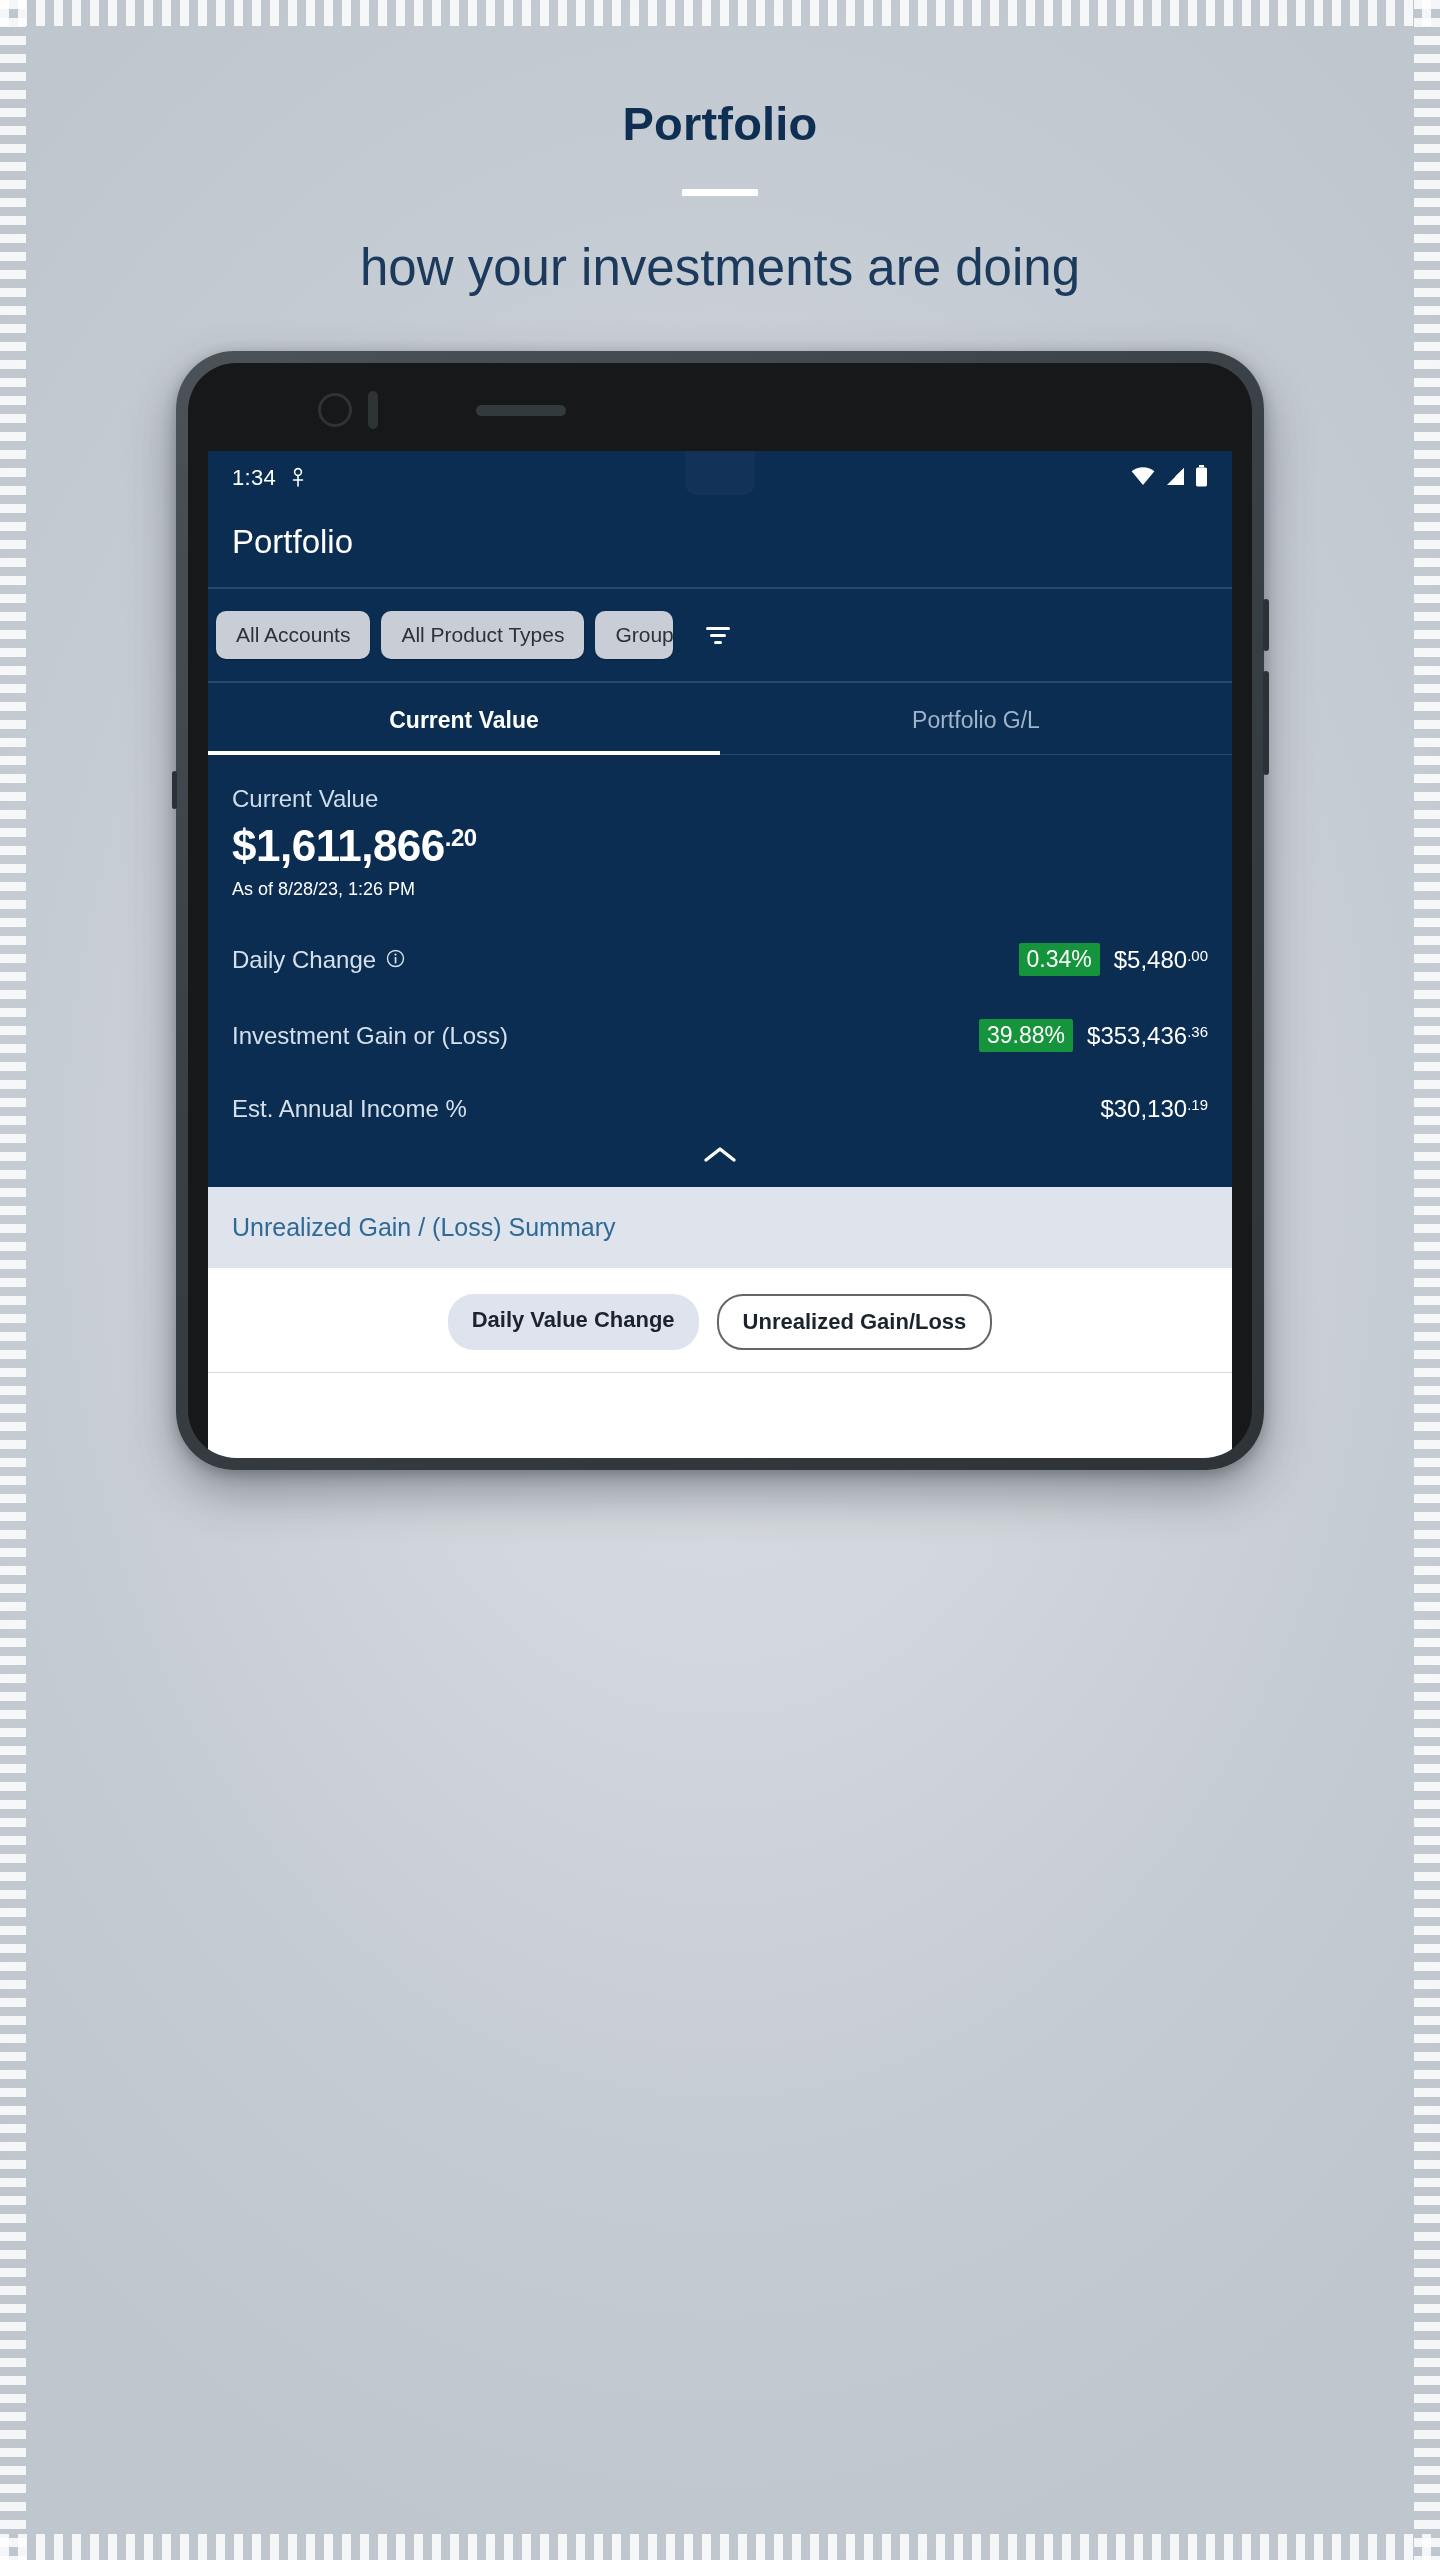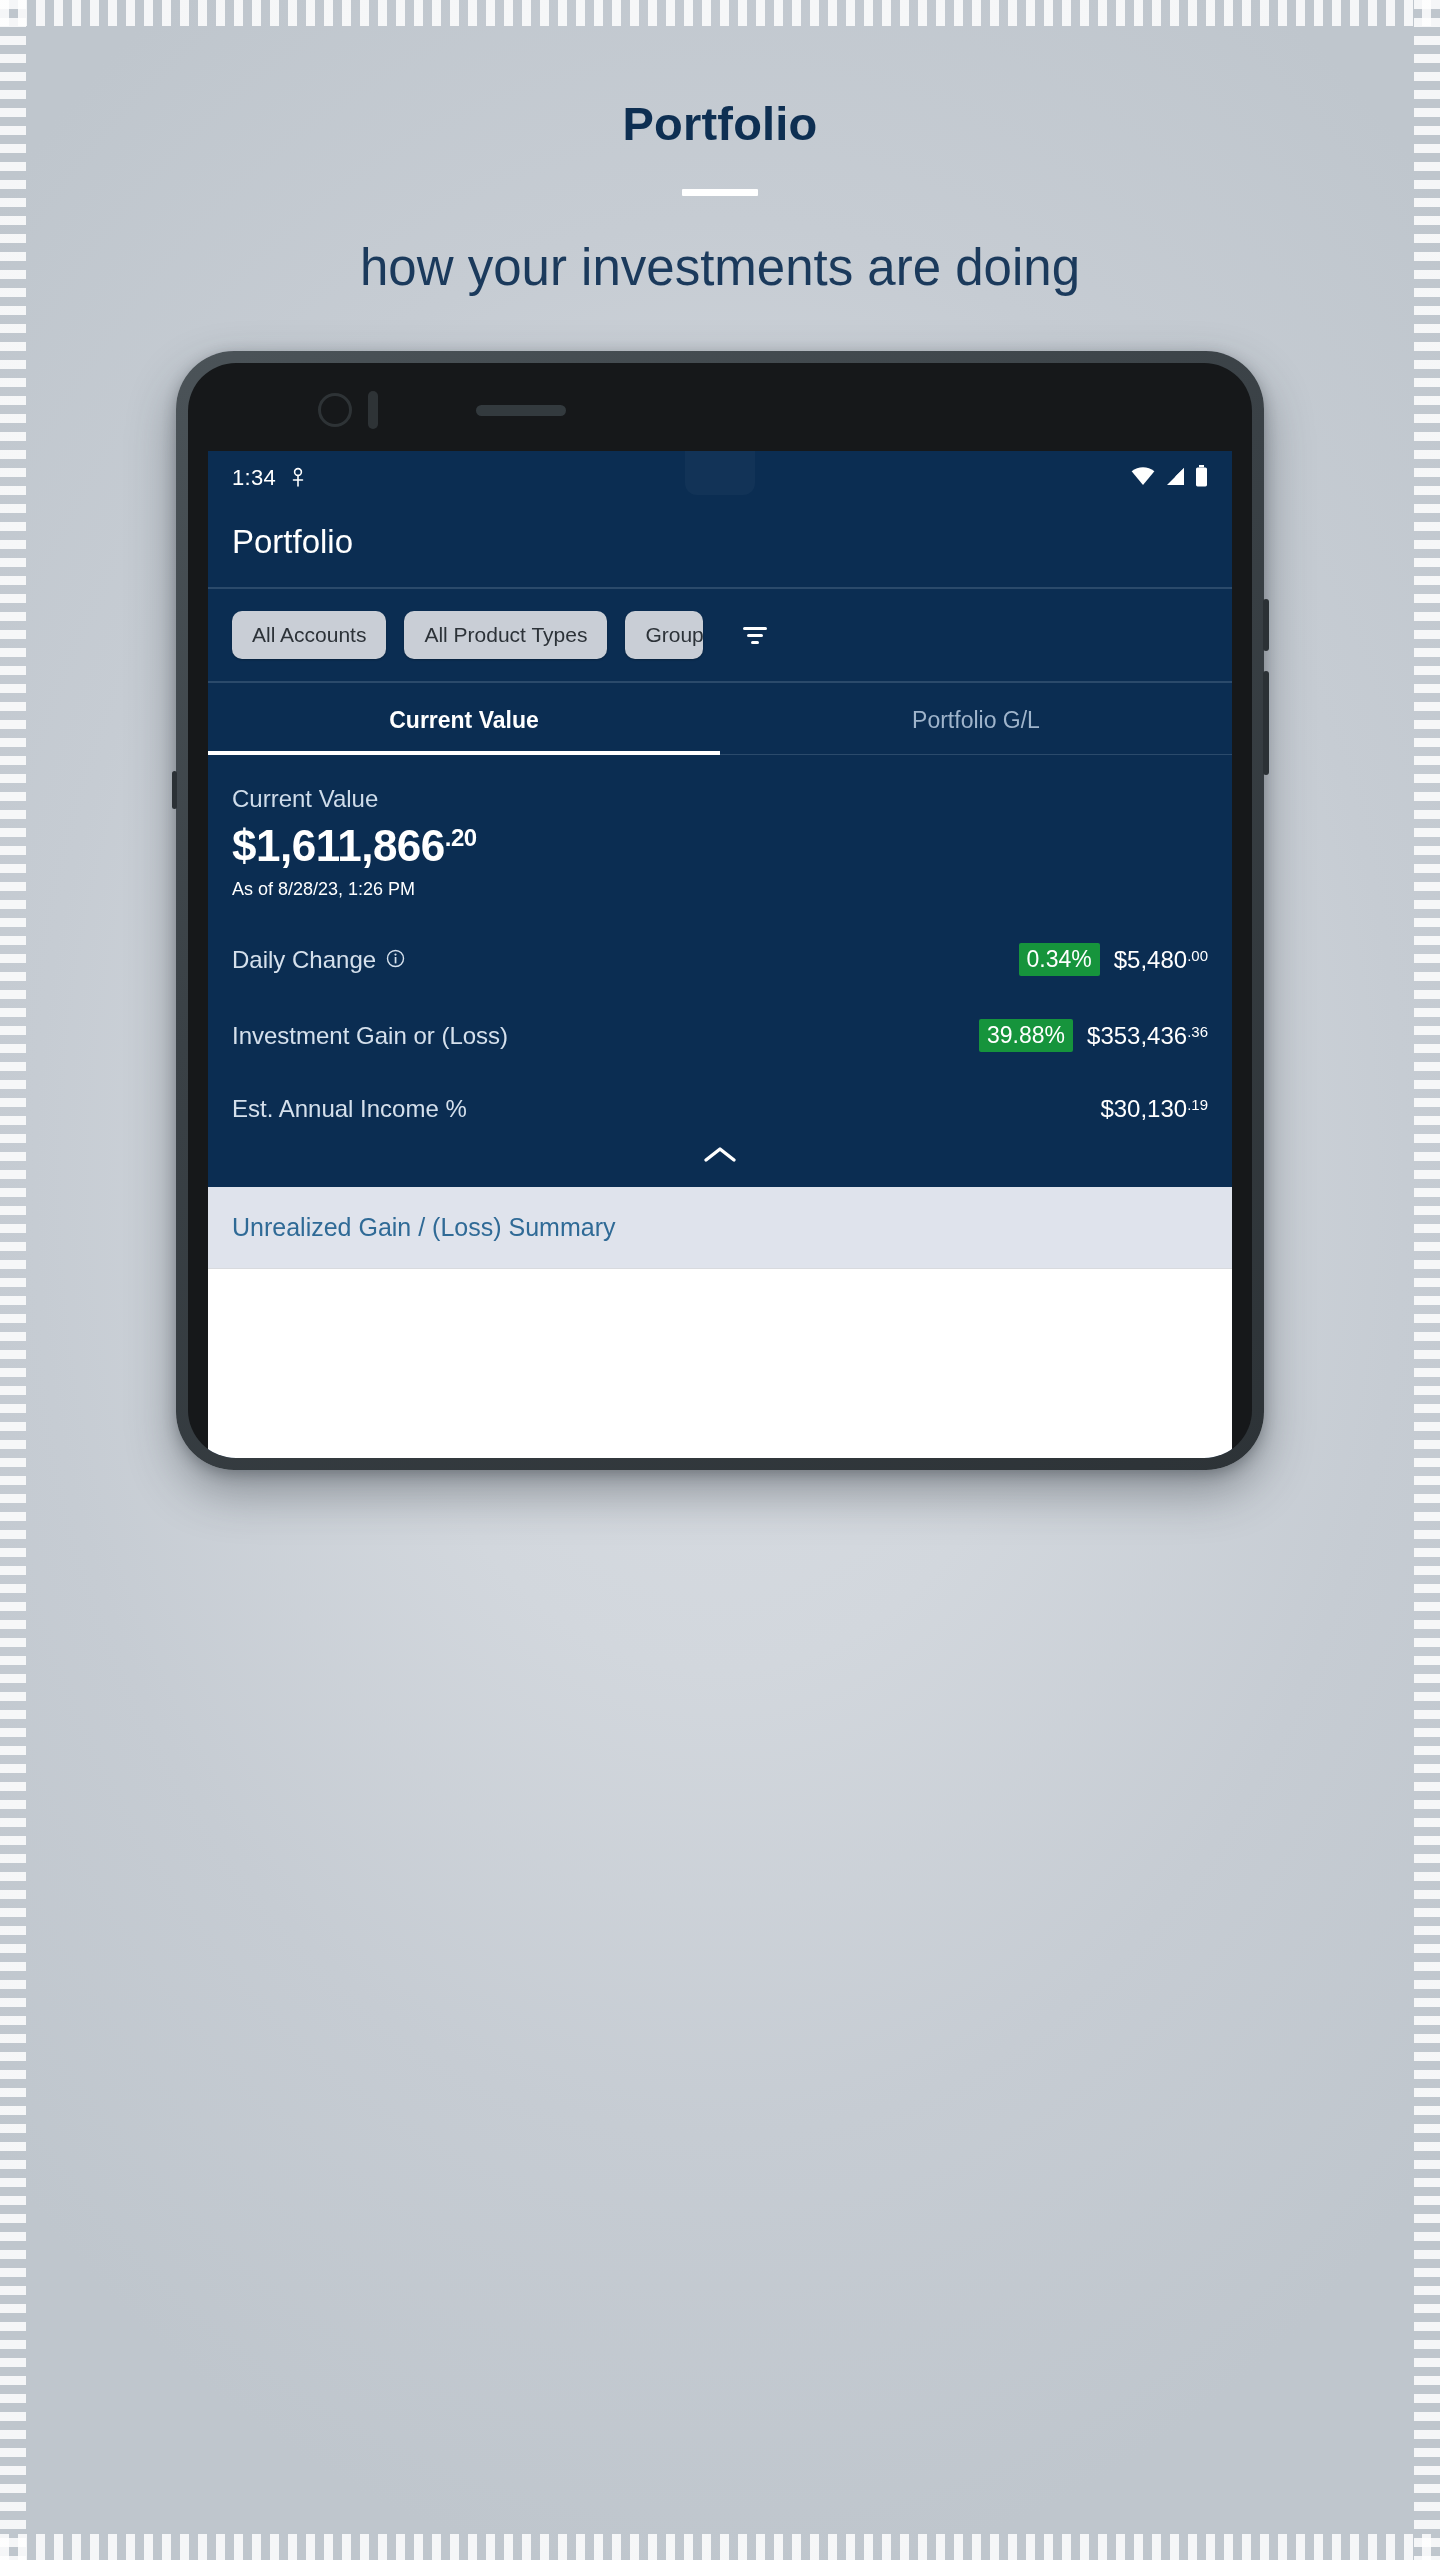--- a/index.html
+++ b/index.html
@@ -137,22 +137,22 @@
   #app-header {
     flex: none;
     padding: 18px 24px 26px;
     border-bottom: 2px solid #2b4a6b;
   }
   #app-title { color: #ffffff; font-size: 33px; font-weight: 400; }
 
   
   #chips-row {
     flex: none;
-    display: flex; align-items: center; gap: 18px;
-    padding: 22px 0 22px 24px;
+    display: flex; align-items: center; gap: 11px;
+    padding: 22px 0 22px 8px;
     border-bottom: 2px solid #2b4a6b;
     overflow: hidden;
   }
   .chip {
     flex: none;
     background: #c9ced6;
     color: #2c3238;
     font-size: 21px;
     border-radius: 10px;
     padding: 12px 20px;
@@ -397,20 +397,24 @@
             <svg width="34" height="20" viewBox="0 0 34 20">
               <path d="M3 15 L17 4 L31 15" fill="none" stroke="#fff" stroke-width="3.4" stroke-linecap="round" stroke-linejoin="round"></path>
             </svg>
           </span>
         </div>
       </div>
 
       <div id="section-band">Unrealized Gain / (Loss) Summary</div>
 
       <div id="light-area">
+        <div id="toggle-row">
+          <div class="toggle-btn selected">Daily Value Change</div>
+          <div class="toggle-btn outlined">Unrealized Gain/Loss</div>
+        </div>
 
         <div class="holding-row">
           
           
         </div>
 
       </div>
 
     </div>
   </div>

